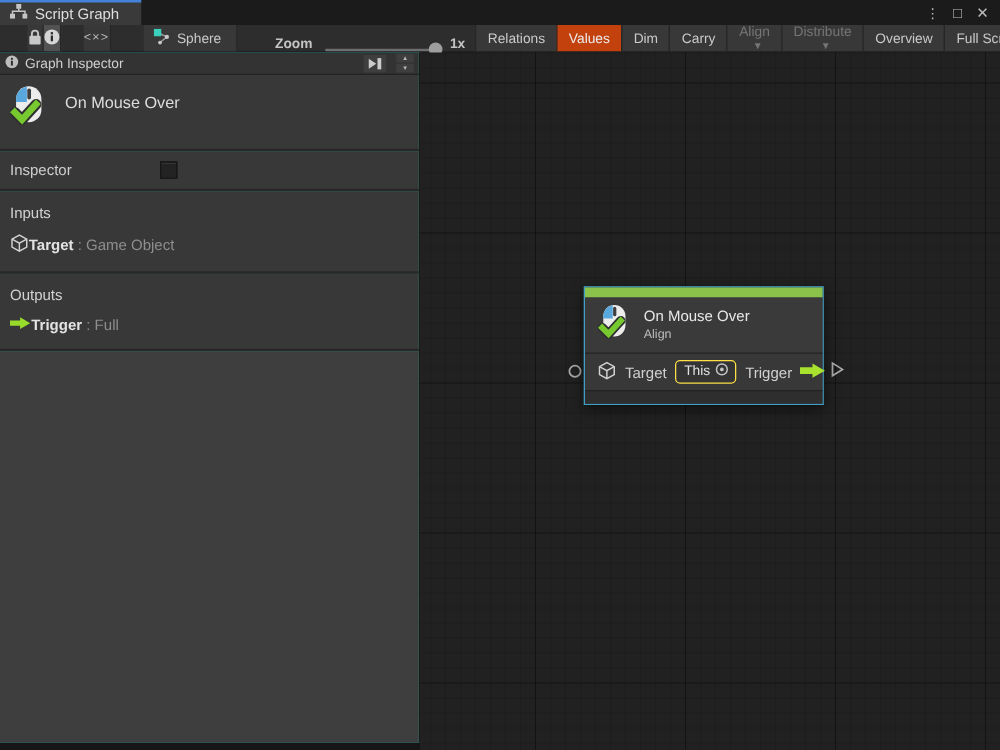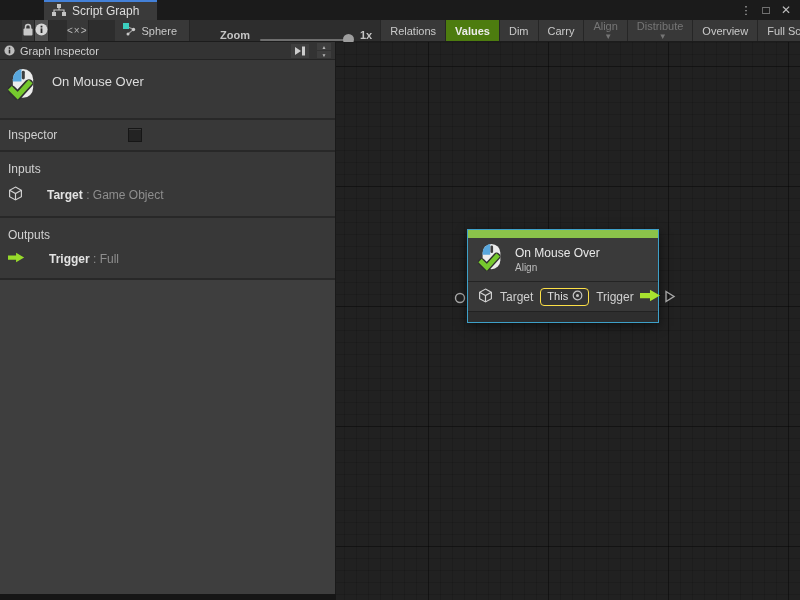--- a/index.html
+++ b/index.html
@@ -2,60 +2,60 @@
 <html><head>
 <meta charset="utf-8">
 <style>
   * { margin:0; padding:0; box-sizing:border-box; }
   html,body { width:800px; height:600px; overflow:hidden; }
   body { font-family:"Liberation Sans","DejaVu Sans",sans-serif; background:#161616; position:relative; }
   #app { position:absolute; inset:0; width:800px; height:600px; }
 
   
   .tabbar { position:absolute; left:0; top:0; width:800px; height:20px; background:#1b1b1b; display:flex; align-items:stretch; }
-  .tab { width:113px; background:#3a3a3a; border-top:2px solid #4481d8; display:flex; align-items:center; gap:6px; padding:0 8px;margin-left:44px; }
+  .tab { width:113px; background:#3a3a3a; border-top:2px solid #4481d8; display:flex; align-items:center; gap:6px; padding:0 8px; }
   .tab-label { color:#dedede; font-size:12px; white-space:nowrap; }
   .win-controls { margin-left:auto; display:flex; align-items:center; gap:4px; padding-right:6px; color:#bdbdbd; }
   .win-btn { width:16px; height:16px; display:flex; align-items:center; justify-content:center; font-size:12px; color:#bdbdbd; }
   .win-btn.kebab { font-size:11px; }
 
   
   .toolbar { position:absolute; left:0; top:20px; width:800px; height:22px; background:#2d2d2d; border-bottom:1px solid #1c1c1c; display:flex; align-items:stretch; font-size:11px; color:#c9c9c9; }
   .tseg { background:#383838; border-right:1px solid #252525; display:flex; align-items:center; justify-content:center; }
   .tseg.lock { width:26px; margin-left:22px; }
   .tseg.info { width:26px; background:#525252; }
   .tseg.code { width:52px; margin-left:18px; color:#b9b9b9; font-size:10px; letter-spacing:1px; }
   .tseg.graph-ref { margin-left:26px; padding:0 12px 0 8px; gap:6px; }
   .zoom-area { display:flex; align-items:flex-end; margin-left:30px;font-weight:bold; }
   .zoom-label { color:#c4c4c4; margin-right:10px; }
   .zoom-track { position:relative; width:92px; height:2px; background:#6e6e6e; border-radius:1px; }
   .zoom-handle { position:absolute; right:-2px; top:-5px; width:11px; height:11px; border-radius:50%; background:#9e9e9e; }
   .zoom-value { margin-left:8px; color:#c4c4c4; }
   .tb-buttons { margin-left:8px; display:flex; align-items:stretch; flex:1; }
   .tbtn { background:#383838; border-left:1px solid #262626; display:flex; align-items:center; padding:0 9px; white-space:nowrap; color:#cacaca; }
-  .tbtn.active { background:#4d7c0f; color:#ececec;font-weight:bold; }
+  .tbtn.active { background:#c2410c; color:#ececec; }
   .tbtn.disabled { color:#757575;flex-direction:column; }
   .tbtn .caret { font-size:8px; margin-left:5px; }
   .tbtn:last-child { border-right:1px solid #262626; }
 
   
   .inspector { position:absolute; left:0; top:42px; width:336px; height:552px; background:#14b8a6; display:flex; flex-direction:column; border-right:1px solid #1a1a1a; }
   .insp-header { height:18px; background:#333333; border-bottom:1px solid #232323; display:flex; align-items:center; padding:0 4px; gap:5px; }
   .insp-title { color:#cfcfcf; font-size:11px; flex:1; }
   .dock-btn { width:18px; height:14px; background:#3e3e3e; display:flex; align-items:center; justify-content:center; margin-right:3px; }
   .spinner { width:14px; display:flex; flex-direction:column; gap:1px; }
   .spin-btn { height:7px; background:#3e3e3e; color:#b5b5b5; font-size:5px; display:flex; align-items:center; justify-content:center; }
   .section { background:#383838; border-bottom:2px solid #282828; }
   .unit-head { display:flex; align-items:flex-start; gap:14px; padding:8px 8px 14px 8px; }
   .unit-title { color:#dcdcdc; font-size:13px; margin-top:6px; }
   .row { display:flex; align-items:center; padding:8px 8px; }
   .coroutine-label { color:#cfcfcf; font-size:12px; width:120px; }
   .checkbox { width:14px; height:14px; background:#232323; border:1px solid #161616; box-shadow:inset 0 1px 0 #3a3a3a; }
   .sec-title { color:#d2d2d2; font-size:12px; padding:10px 8px 4px 8px; }
-  .port-def { display:flex; align-items:center; gap:24px; padding:6px 8px 12px 8px; font-size:12px; }
+  .port-def { display:flex; align-items:center; gap:0; padding:6px 8px 12px 8px; font-size:12px; }
   .pname { color:#e3e3e3; font-weight:bold; }
   .ptype { color:#8e8e8e; }
   .insp-rest { flex:1; background:#3e3e3e; }
 
   
   .canvas { position:absolute; left:336px; top:42px; width:464px; height:558px;
     background-color:#212121;
     background-image:
       linear-gradient(rgba(0,0,0,0.33) 1px, transparent 1px),
       linear-gradient(90deg, rgba(0,0,0,0.33) 1px, transparent 1px),

